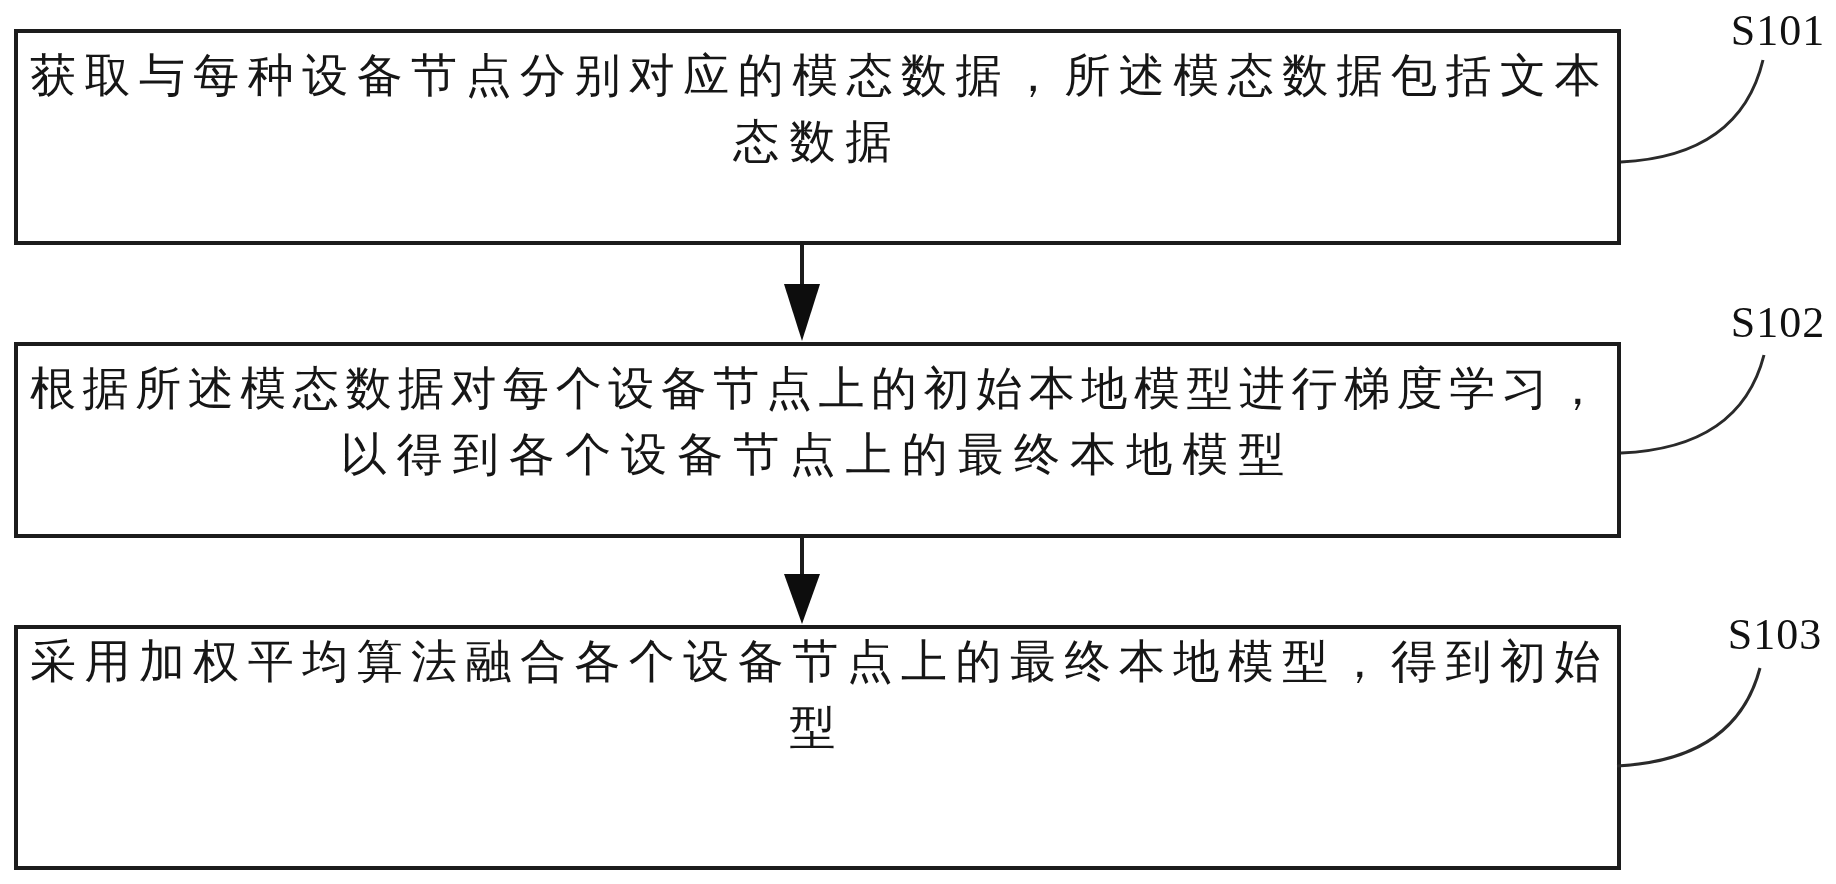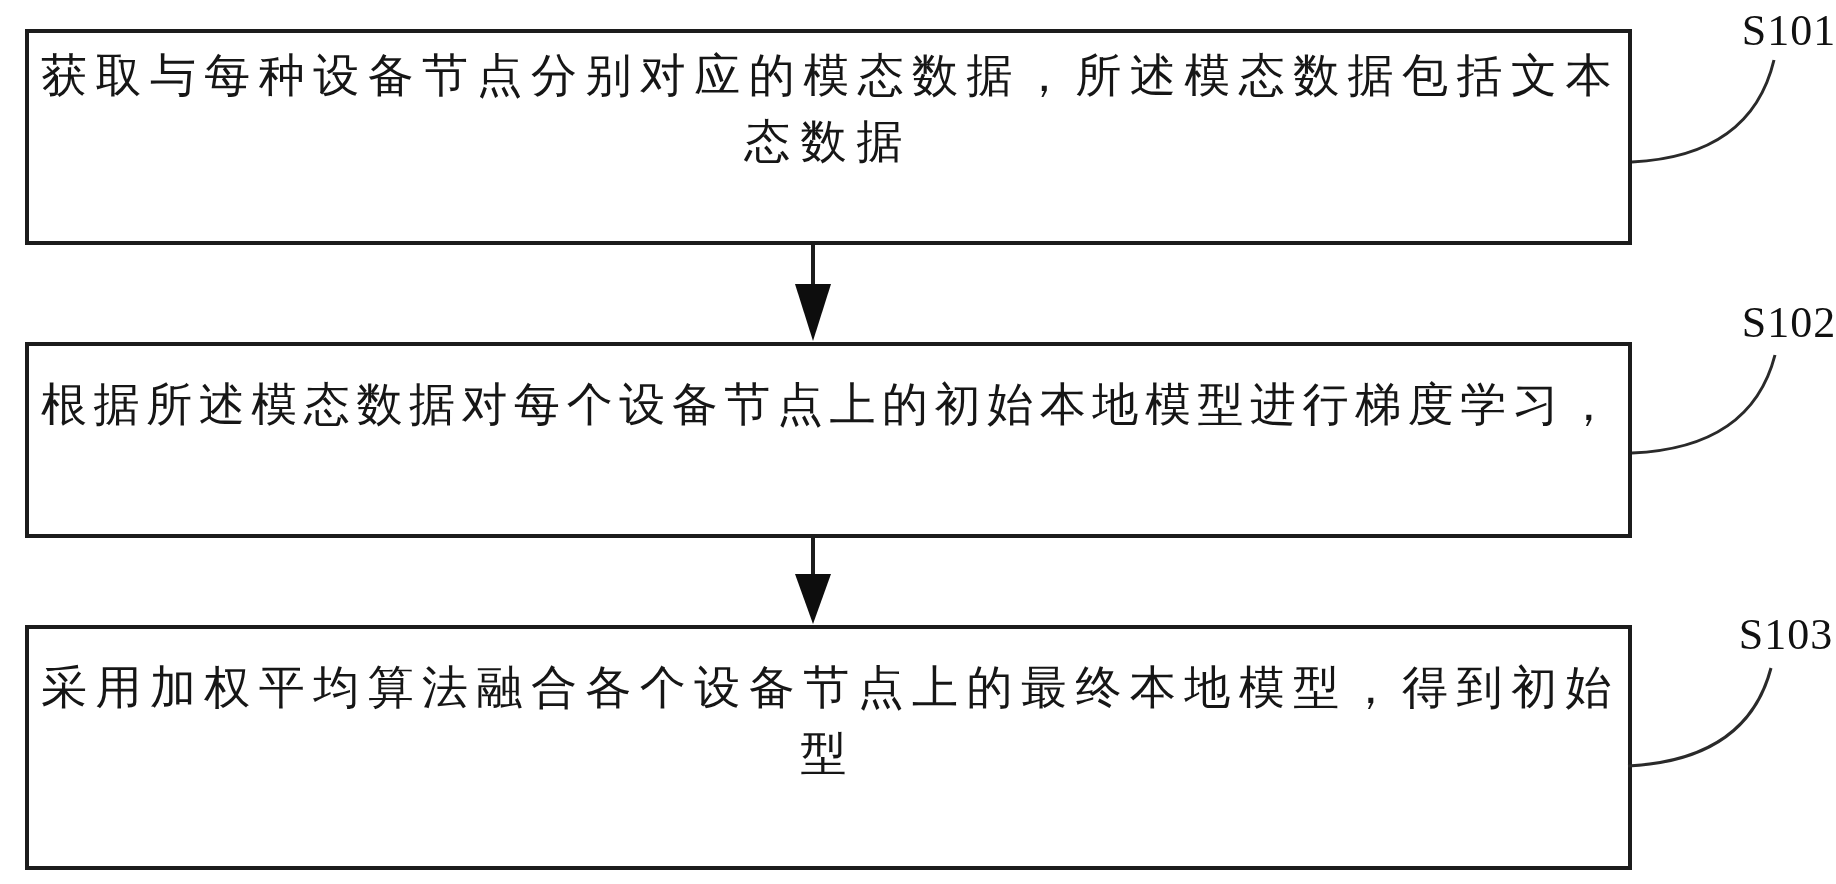--- a/index.html
+++ b/index.html
@@ -3,21 +3,21 @@
 <meta charset="utf-8">
 <style>
   html, body { margin: 0; padding: 0; }
   body {
     width: 1836px; height: 884px;
     position: relative;
     background: #ffffff;
     font-family: "Liberation Serif", serif;
     overflow: hidden;
   }
-  .canvas { position: absolute; inset: 0; margin-left: 11px; }
+  .canvas { position: absolute; inset: 0; }
 
   .step-box {
     position: absolute;
     box-sizing: border-box;
     border: 4px solid #1c1c1c;
     background: #ffffff;
     color: #161616;
     padding-left: 12px;
     padding-right: 12px;
   }
@@ -30,22 +30,22 @@
     text-align-last: justify;
     letter-spacing: 0.10em;
   }
   .box-line.center {
     text-align: left;
     text-align-last: center;
     letter-spacing: 0.22em;
   }
 
   #box-s101 { left: 14px; top: 29px;  width: 1607px; height: 216px; padding-top: 10px; }
-  #box-s102 { left: 14px; top: 342px; width: 1607px; height: 196px; padding-top: 26px; }
-  #box-s103 { left: 14px; top: 625px; width: 1607px; height: 245px; padding-top: 26px; }
+  #box-s102 { left: 14px; top: 342px; width: 1607px; height: 196px; padding-top: 10px; }
+  #box-s103 { left: 14px; top: 625px; width: 1607px; height: 245px; }
 
   .overlay {
     position: absolute; left: 0; top: 0;
     width: 1836px; height: 884px;
     pointer-events: none;
   }
 
   .step-label {
     position: absolute;
     width: 150px;
@@ -64,20 +64,21 @@
 
 <div class="canvas">
 
   <div class="step-box" id="box-s101">
     <div class="box-line">获取与每种设备节点分别对应的模态数据，所述模态数据包括文本</div>
     <div class="box-line center">态数据</div>
   </div>
 
   <div class="step-box" id="box-s102">
     <div class="box-line">根据所述模态数据对每个设备节点上的初始本地模型进行梯度学习，</div>
+    <div class="box-line center">以得到各个设备节点上的最终本地模型</div>
   </div>
 
   <div class="step-box" id="box-s103">
     <div class="box-line">采用加权平均算法融合各个设备节点上的最终本地模型，得到初始</div>
     <div class="box-line center">型</div>
   </div>
 
   <svg class="overlay" viewBox="0 0 1836 884" xmlns="http://www.w3.org/2000/svg">
 
     <g>

